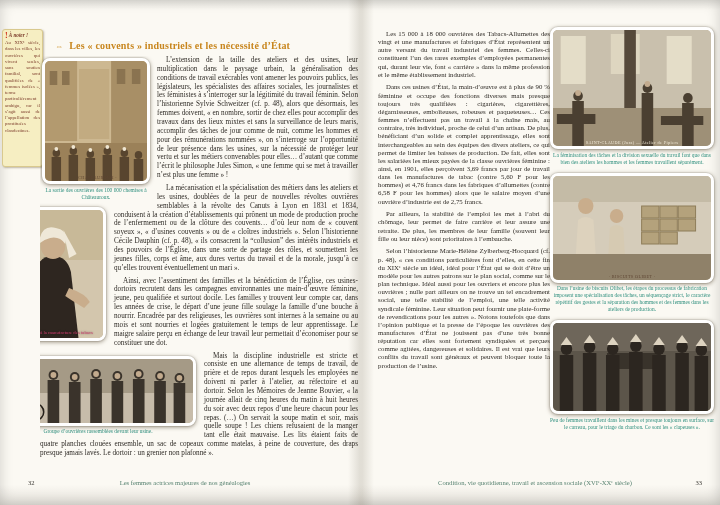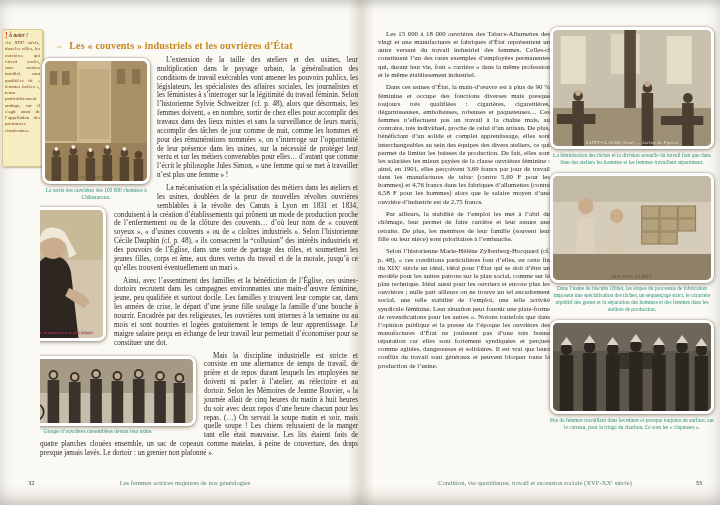--- a/index.html
+++ b/index.html
@@ -64,21 +64,21 @@
   <div class="gutter"></div>
 
   <div class="page page-left">
 
     <aside class="note">
       <span class="note-mark">!</span>
       <span class="note-title">À noter !</span>
       <span class="note-body">Au XIXᵉ siècle, dans les villes, les ouvrières qui vivent seules, sans soutien familial, sont qualifiées de « femmes isolées », terme particulièrement ambigu, car il s’agit aussi de l’appellation des prostituées clandestines.</span>
     </aside>
 
-    <h1 class="sec-title"><span class="orn">⇔</span><span>Les « couvents » industriels et les ouvrières d’État</span></h1>
+    <h1 class="sec-title"><span class="orn">⇔</span><span>Les « couvents » industriels et les nécessité d’État</span></h1>
 
     <div class="flow">
 
       <figure class="ph phA">
         <div class="photo photo1">
           <svg viewBox="0 0 108 120" preserveAspectRatio="none">
             <rect width="108" height="120" fill="#cdb891"></rect>
             <rect x="0" y="0" width="34" height="80" fill="#b39a6f"></rect>
             <rect x="70" y="0" width="38" height="84" fill="#a88f66"></rect>
             <rect x="36" y="8" width="32" height="70" fill="#c2ab81"></rect>

